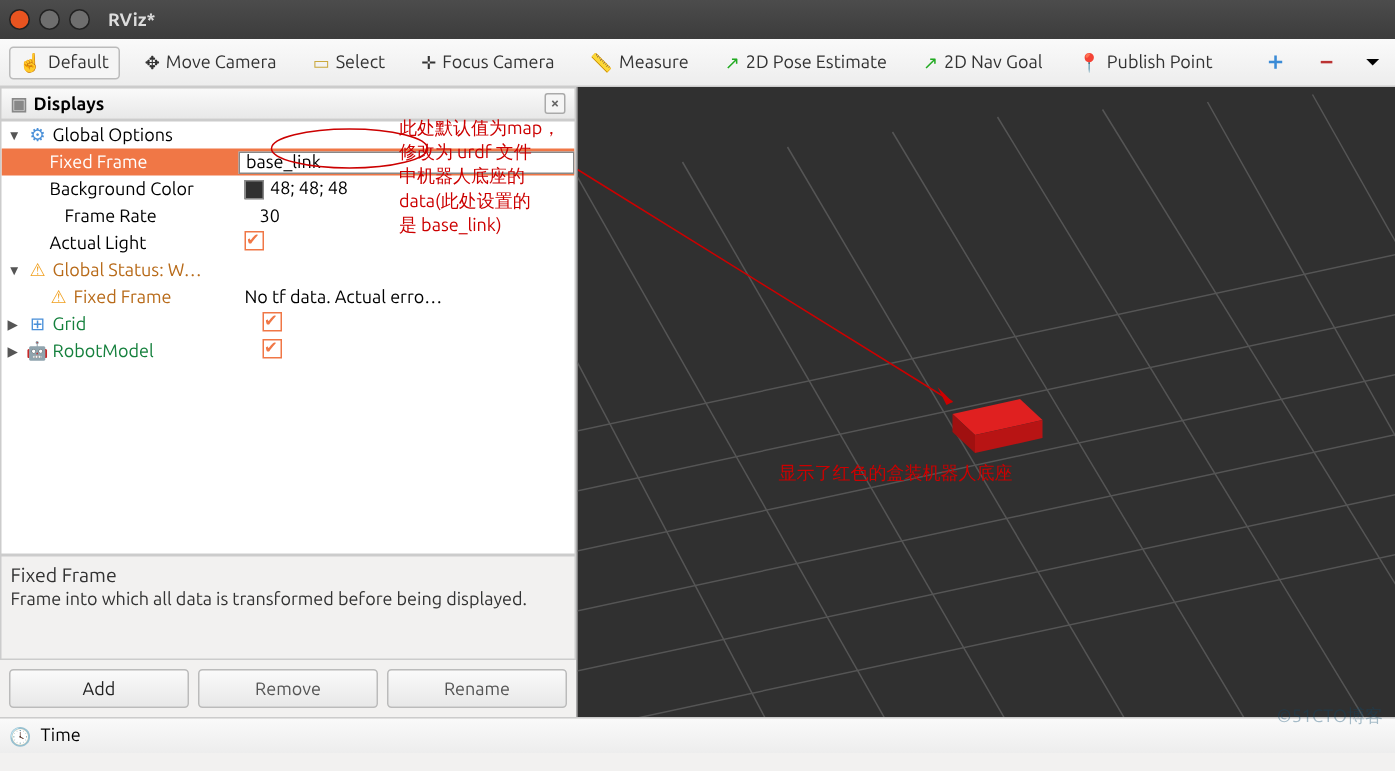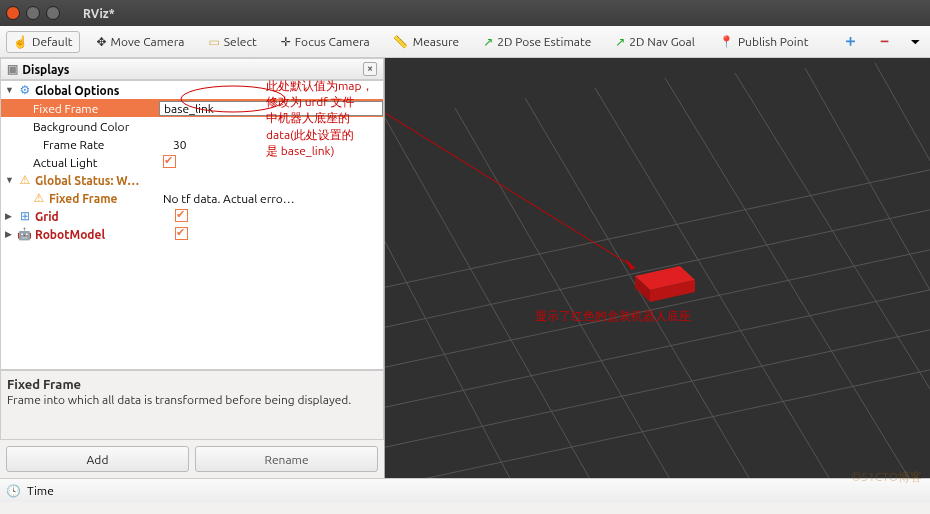--- a/index.html
+++ b/index.html
@@ -27,33 +27,33 @@
 .chk.on::after{content:"✔";position:absolute;top:-2px;left:0;color:#f07746;font-size:11px}
 .colorswatch{width:13px;height:13px;background:#303030;display:inline-block;border:1px solid #888;margin-right:4px;vertical-align:middle}
 .desc{height:70px;border:1px solid #ccc;background:#f2f1f0;padding:6px;color:#333}
 .btns{display:flex;gap:6px;padding:6px}
 .btns button{flex:1;height:26px;border:1px solid #bbb;border-radius:3px;background:linear-gradient(#fafafa,#e8e8e8);color:#555}
 .btns button.en{color:#222}
 .viewport{flex:1;background:#303030;position:relative;overflow:hidden}
 .timebar{height:24px;border-top:1px solid #ccc;background:linear-gradient(#fafafa,#ededed);display:flex;align-items:center;padding:0 6px;gap:6px}
 .tri{color:#555;font-size:9px}
 .icon-gear{color:#4a90d9}.icon-warn{color:#f0a020}.icon-grid{color:#4a90d9}.icon-robot{color:#333}
-.bold{font-weight:bold}.blue{color:#b91c1c}.orange{color:#b86b1a}
+.bold{font-weight:normal}.blue{color:#15803d}.orange{color:#b86b1a}
 svg.grid{position:absolute;top:0;left:0}
 .annot{position:absolute;color:#c00;font-size:12px;line-height:1.35;pointer-events:none}
-.watermark{position:absolute;right:8px;bottom:28px;color:#a16207;opacity:.35;font-size:12px}
+.watermark{position:absolute;right:8px;bottom:28px;color:#0c4a6e;opacity:.35;font-size:12px}
 </style>
 </head>
 <body>
 
 <div class="titlebar">
   <span class="winbtn wb-close"></span>
   <span class="winbtn wb-min"></span>
   <span class="winbtn wb-max"></span>
-  <span style="margin-left:17px;font-weight:bold">RViz*</span>
+  <span style="margin-left:6px;font-weight:bold">RViz*</span>
 </div>
 
 <div class="toolbar">
   <div class="tbtn sel">
     <span>☝</span>
     <span>Default</span>
   </div>
   <div class="tbtn">
     <span>✥</span>
     <span>Move Camera</span>
@@ -101,20 +101,21 @@
         <span class="ar tri">▼</span>
         <span class="ic icon-gear">⚙</span>
         <span class="lab bold">Global Options</span>
       </div>
       <div class="row selected" style="padding-left:30px">
         <span class="lab" style="flex:0 0 128px">Fixed Frame</span>
         <span class="val">base_link</span>
       </div>
       <div class="row" style="padding-left:30px">
         <span class="lab" style="flex:0 0 128px">Background Color</span>
+        <span class="val"><span class="colorswatch"></span><span>48; 48; 48</span></span>
       </div>
       <div class="row" style="padding-left:40px">
         <span class="lab" style="flex:0 0 128px">Frame Rate</span>
         <span class="val">30</span>
       </div>
       <div class="row" style="padding-left:30px">
         <span class="lab" style="flex:0 0 128px">Actual Light</span>
         <span class="val"><span class="chk on"></span></span>
       </div>
       <div class="row">
@@ -141,20 +142,21 @@
       </div>
     </div>
 
     <div class="desc">
       <div class="bold" style="font-size:13px;margin-bottom:2px">Fixed Frame</div>
       <div>Frame into which all data is transformed before being displayed.</div>
     </div>
 
     <div class="btns">
       <button class="en">Add</button>
+      <button>Remove</button>
       <button>Rename</button>
     </div>
   </div>
 
   <div class="viewport">
     <svg class="grid" width="545" height="420">
       <g stroke="#555" stroke-width="1">
         <line x1="-50" y1="360" x2="600" y2="220"></line>
         <line x1="-50" y1="320" x2="600" y2="180"></line>
         <line x1="-50" y1="280" x2="600" y2="140"></line>
@@ -175,21 +177,21 @@
       <g>
         <polygon points="250,218 295,208 310,222 265,232" fill="#e02020"></polygon>
         <polygon points="250,218 265,232 265,244 250,230" fill="#a01010"></polygon>
         <polygon points="265,232 310,222 310,234 265,244" fill="#b81414"></polygon>
       </g>
 
       <line x1="0" y1="55" x2="250" y2="210" stroke="#c00" stroke-width="1"></line>
       <polygon points="250,210 240,200 246,212" fill="#c00"></polygon>
 
     </svg>
-    <div class="annot" style="left:150px;top:250px">显示了红色的盒装机器人底座</div>
+    <div class="annot" style="left:134px;top:250px">显示了红色的盒装机器人底座</div>
   </div>
 </div>
 
 <div class="annot" style="left:266px;top:78px;width:130px">
   <div>此处默认值为map，</div>
   <div>修改为 urdf 文件</div>
   <div>中机器人底座的</div>
   <div>data(此处设置的</div>
   <div>是 base_link)</div>
 </div>

